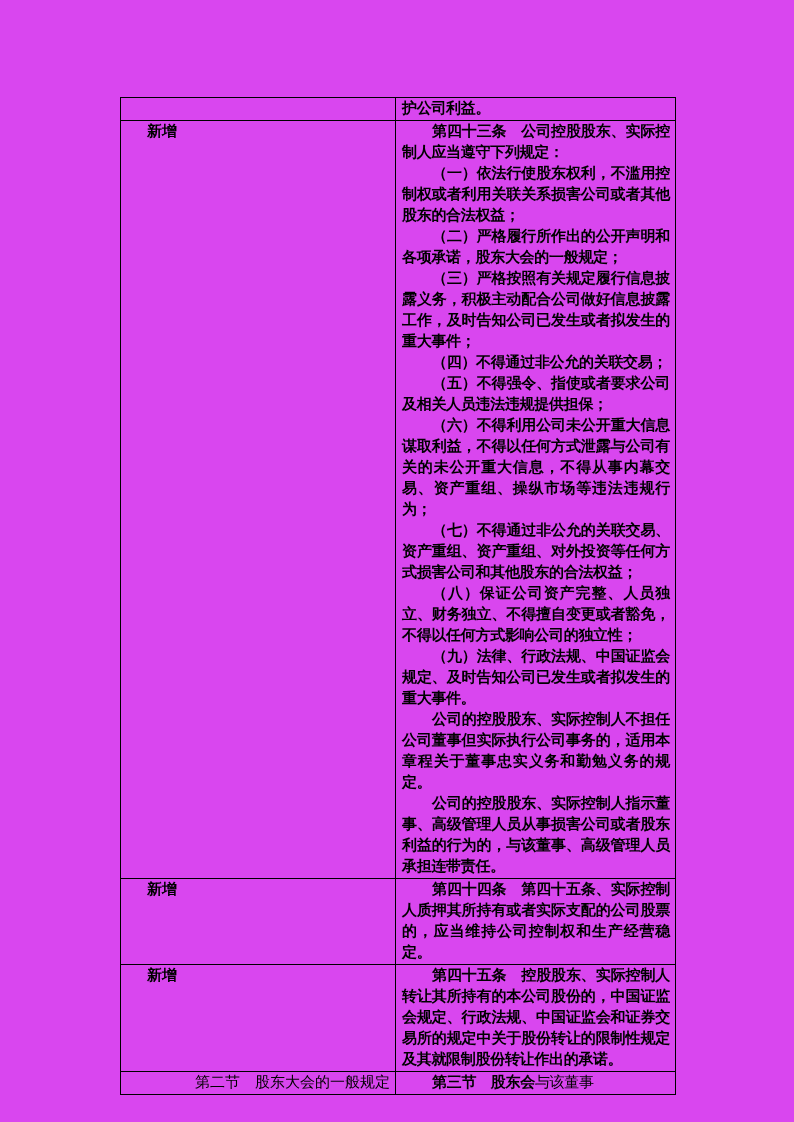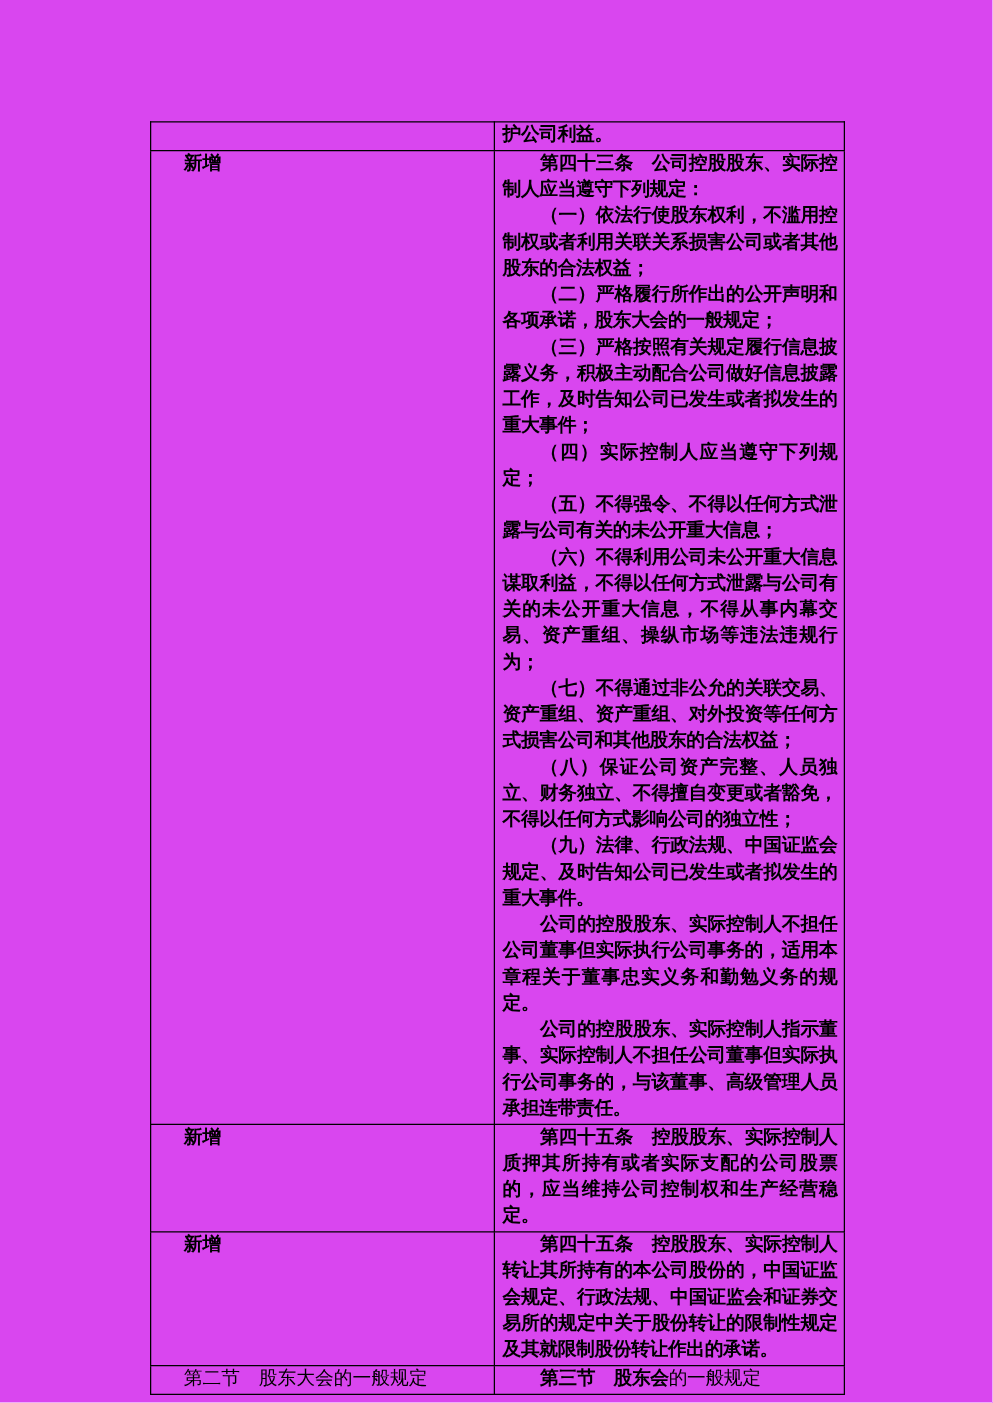--- a/index.html
+++ b/index.html
@@ -34,21 +34,21 @@
     color: #000000;
   }
   .cell-left .para { text-indent: 20px; }
   .cell-right .para {
     text-align: justify;
     letter-spacing: -0.3px;
     text-indent: 30px;
   }
   .cell-right .para.no-indent { text-indent: 0; }
   .bold { font-weight: 700; }
-  .regular { font-weight: 400; }
+  .regular { font-weight: 400; text-align: right; }
 </style>
 </head>
 <body>
 
 <div class="page">
   <table class="cmp-table">
     <colgroup>
       <col class="col-left">
       <col class="col-right">
     </colgroup>
@@ -61,49 +61,49 @@
         </tr>
         <tr>
           <td class="cell cell-left">
             <p class="para bold">新增</p>
           </td>
           <td class="cell cell-right">
             <p class="para bold">第四十三条　公司控股股东、实际控制人应当遵守下列规定：</p>
             <p class="para bold">（一）依法行使股东权利，不滥用控制权或者利用关联关系损害公司或者其他股东的合法权益；</p>
             <p class="para bold">（二）严格履行所作出的公开声明和各项承诺，股东大会的一般规定；</p>
             <p class="para bold">（三）严格按照有关规定履行信息披露义务，积极主动配合公司做好信息披露工作，及时告知公司已发生或者拟发生的重大事件；</p>
-            <p class="para bold">（四）实际控制人应当遵守下列规定；</p>
-            <p class="para bold">（五）不得强令、不得以任何方式泄露与公司有关的未公开重大信息；</p>
+            <p class="para bold">（四）不得通过非公允的关联交易；</p>
+            <p class="para bold">（五）不得强令、指使或者要求公司及相关人员违法违规提供担保；</p>
             <p class="para bold">（六）不得利用公司未公开重大信息谋取利益，不得以任何方式泄露与公司有关的未公开重大信息，不得从事内幕交易、资产重组、操纵市场等违法违规行为；</p>
             <p class="para bold">（七）不得通过非公允的关联交易、资产重组、资产重组、对外投资等任何方式损害公司和其他股东的合法权益；</p>
             <p class="para bold">（八）保证公司资产完整、人员独立、财务独立、不得擅自变更或者豁免，不得以任何方式影响公司的独立性；</p>
             <p class="para bold">（九）法律、行政法规、中国证监会规定、及时告知公司已发生或者拟发生的重大事件。</p>
             <p class="para bold">公司的控股股东、实际控制人不担任公司董事但实际执行公司事务的，适用本章程关于董事忠实义务和勤勉义务的规定。</p>
-            <p class="para bold">公司的控股股东、实际控制人指示董事、实际控制人不担任公司董事但实际执行公司事务的，与该董事、高级管理人员承担连带责任。</p>
+            <p class="para bold">公司的控股股东、实际控制人指示董事、高级管理人员从事损害公司或者股东利益的行为的，与该董事、高级管理人员承担连带责任。</p>
           </td>
         </tr>
         <tr>
           <td class="cell cell-left">
             <p class="para bold">新增</p>
           </td>
           <td class="cell cell-right">
-            <p class="para bold">第四十五条　控股股东、实际控制人质押其所持有或者实际支配的公司股票的，应当维持公司控制权和生产经营稳定。</p>
+            <p class="para bold">第四十四条　第四十五条、实际控制人质押其所持有或者实际支配的公司股票的，应当维持公司控制权和生产经营稳定。</p>
           </td>
         </tr>
         <tr>
           <td class="cell cell-left">
             <p class="para bold">新增</p>
           </td>
           <td class="cell cell-right">
             <p class="para bold">第四十五条　控股股东、实际控制人转让其所持有的本公司股份的，中国证监会规定、行政法规、中国证监会和证券交易所的规定中关于股份转让的限制性规定及其就限制股份转让作出的承诺。</p>
           </td>
         </tr>
         <tr>
           <td class="cell cell-left">
             <p class="para regular">第二节　股东大会的一般规定</p>
           </td>
           <td class="cell cell-right">
-            <p class="para"><span class="bold">第三节　股东会</span><span class="regular">的一般规定</span></p>
+            <p class="para"><span class="bold">第三节　股东会</span><span class="regular">与该董事</span></p>
           </td>
         </tr>
       </tbody>
   </table>
 </div>
 
 </body></html>

